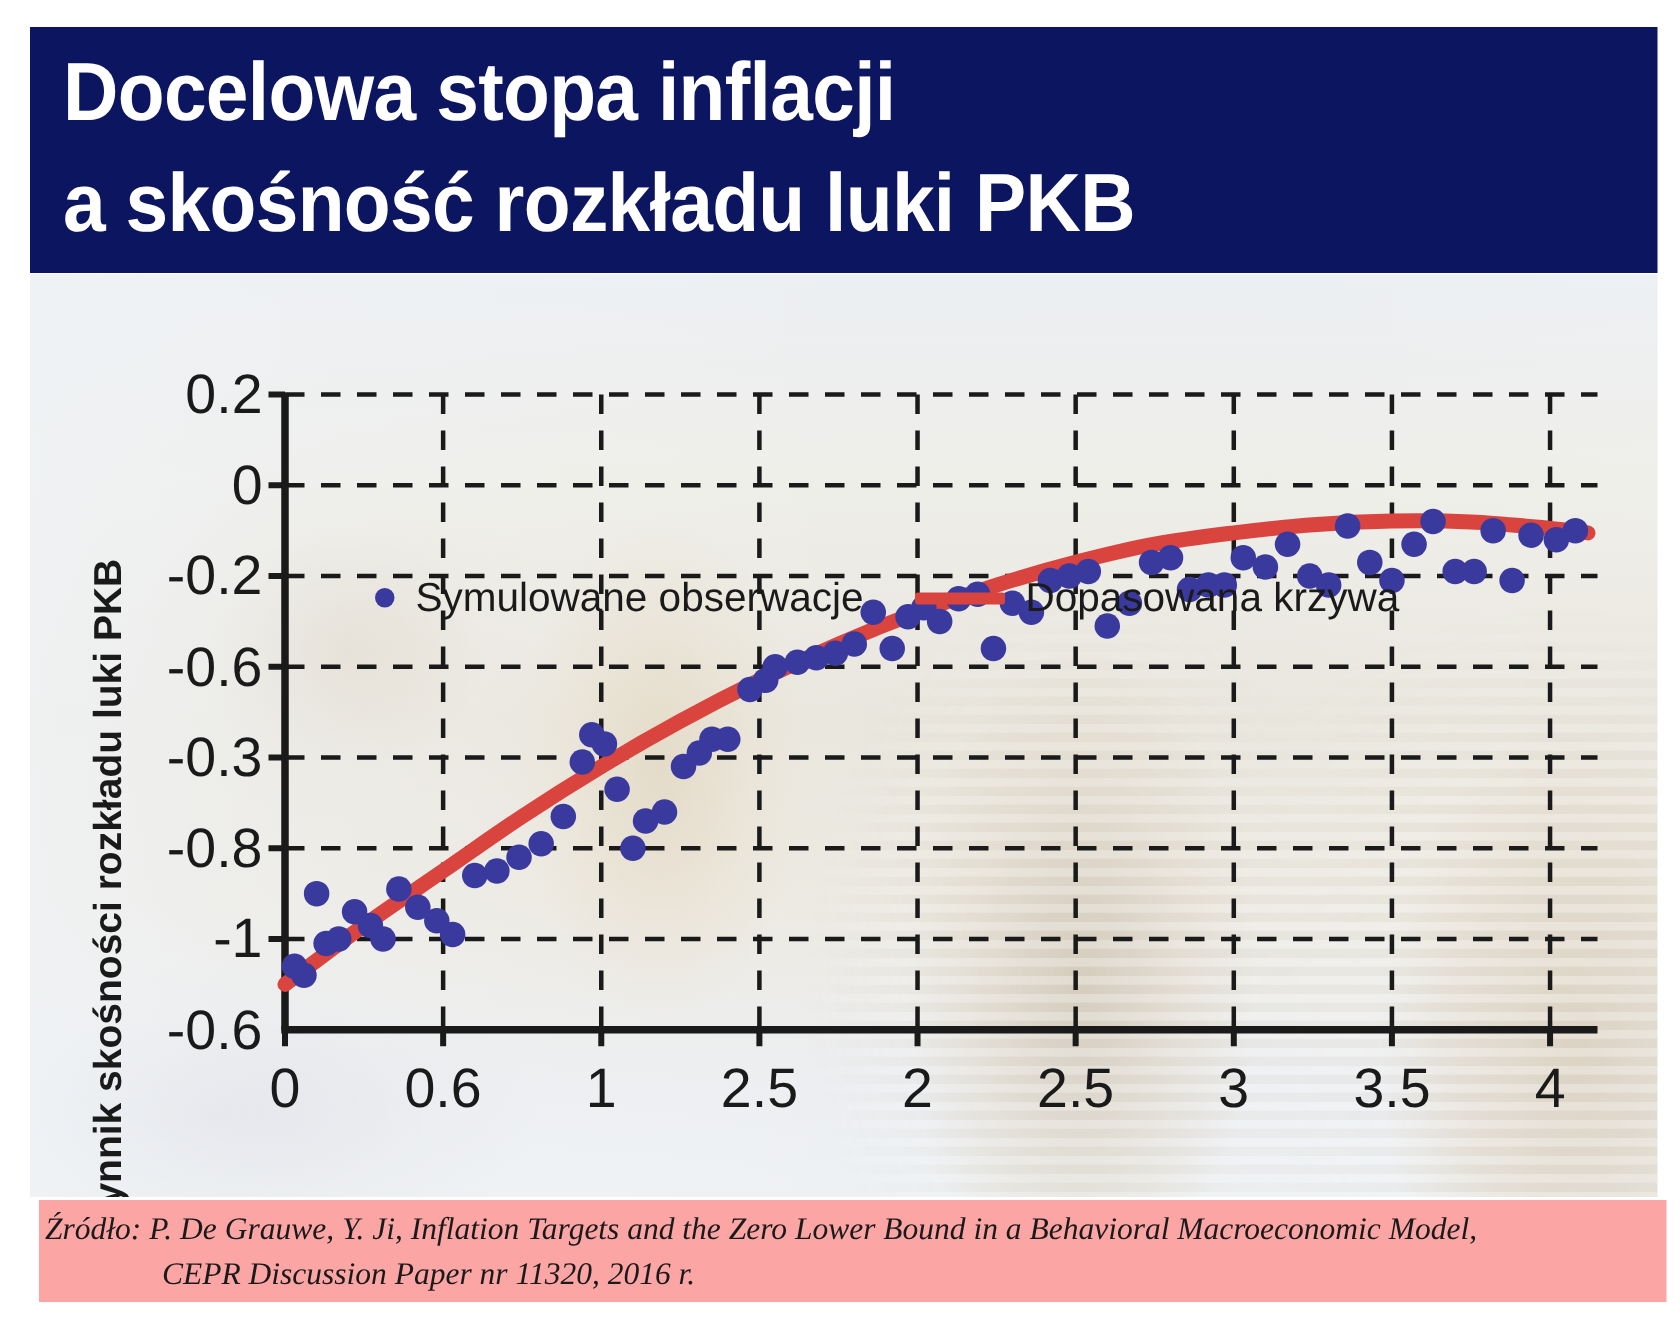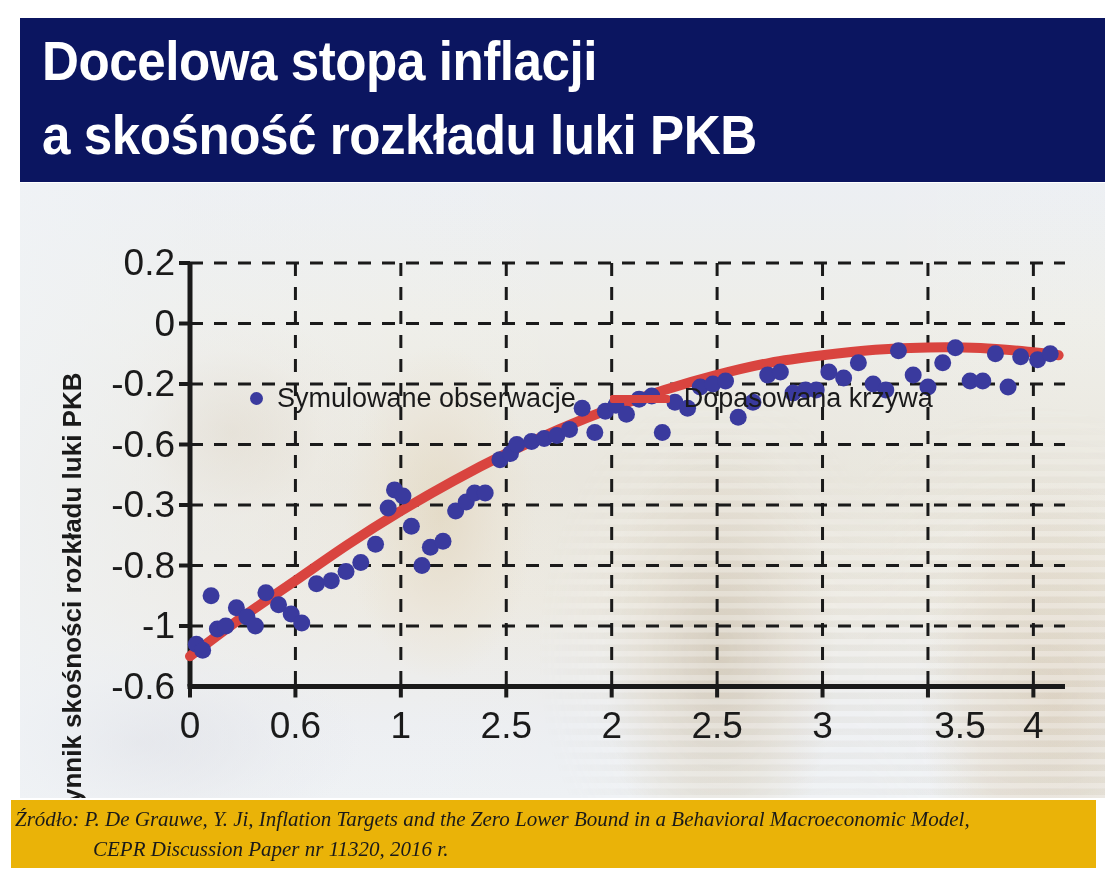--- a/index.html
+++ b/index.html
@@ -156,25 +156,25 @@
     transform: translateY(-50%);
   }
   .xtick-label {
     text-align: center;
     transform: translateX(-50%);
   }
 
   
   #source-note {
     position: absolute;
-    left: 11px;
+    left: 26px;
     top: 800px;
     width: 1085px;
     height: 68px;
-    background: #eab308;
+    background: #fca5a5;
     font-family: "Liberation Serif", serif;
     font-style: italic;
     font-size: 21px;
     color: #1a1a1a;
     line-height: 30px;
     box-sizing: border-box;
     padding: 4px 0 0 4px;
   }
   #source-line2 {
     padding-left: 78px;
@@ -338,21 +338,21 @@
         <div class="tick-label ytick-label" style="left: 30px; width: 125px; top: 503.5px;">-0.6</div>
       </div>
     <div id="xtick-labels">
         <div class="tick-label xtick-label" style="left: 170px; top: 521.5px;">0</div>
         <div class="tick-label xtick-label" style="left: 275.4px; top: 521.5px;">0.6</div>
         <div class="tick-label xtick-label" style="left: 380.8px; top: 521.5px;">1</div>
         <div class="tick-label xtick-label" style="left: 486.3px; top: 521.5px;">2.5</div>
         <div class="tick-label xtick-label" style="left: 591.7px; top: 521.5px;">2</div>
         <div class="tick-label xtick-label" style="left: 697.1px; top: 521.5px;">2.5</div>
         <div class="tick-label xtick-label" style="left: 802.5px; top: 521.5px;">3</div>
-        <div class="tick-label xtick-label" style="left: 940px; top: 521.5px;">3.5</div>
+        <div class="tick-label xtick-label" style="left: 908px; top: 521.5px;">3.5</div>
         <div class="tick-label xtick-label" style="left: 1013.4px; top: 521.5px;">4</div>
       </div>
   </div>
 
   <div id="source-note">
     <div id="source-line1">Źródło: P. De Grauwe, Y. Ji, Inflation Targets and the Zero Lower Bound in a Behavioral Macroeconomic Model,</div>
     <div id="source-line2">CEPR Discussion Paper nr 11320, 2016 r.</div>
   </div>
 
 </div>

